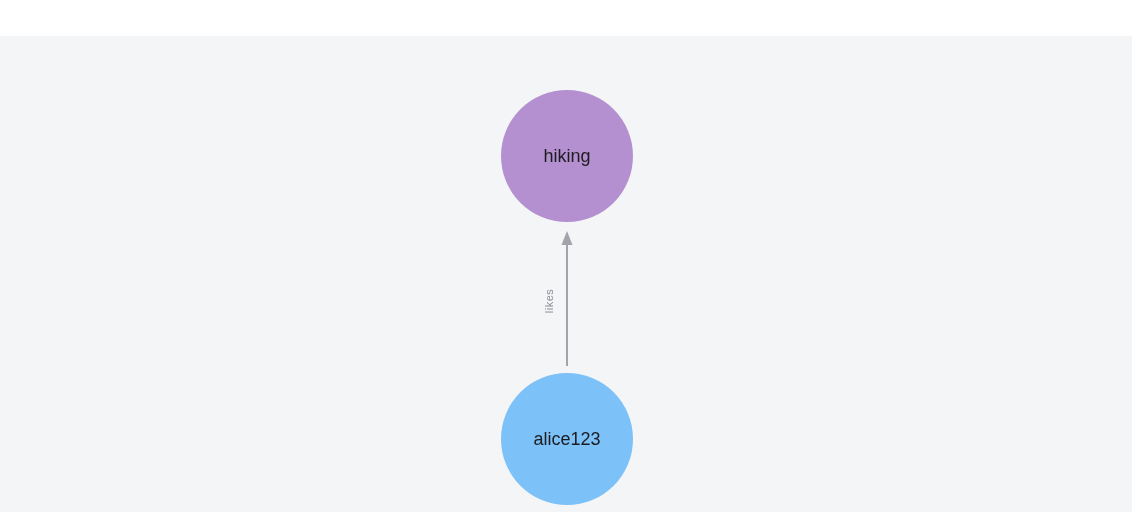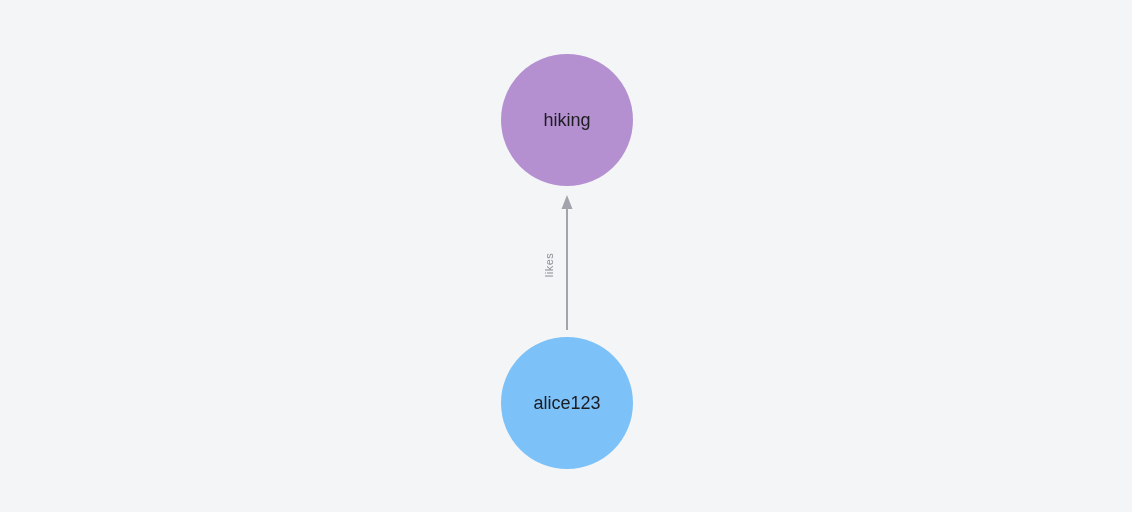--- a/index.html
+++ b/index.html
@@ -7,20 +7,21 @@
     padding: 0;
     width: 1132px;
     height: 512px;
     overflow: hidden;
     font-family: "Liberation Sans", sans-serif;
   }
   .stage {
     position: relative;
     width: 1132px;
     height: 386px;
+    margin-top: 36px;
   }
   svg { display: block; }
   .node-label {
     font-family: "Liberation Sans", sans-serif;
     font-size: 18px;
     text-anchor: middle;
   }
   .edge-label {
     font-family: "Liberation Sans", sans-serif;
     font-size: 11px;

